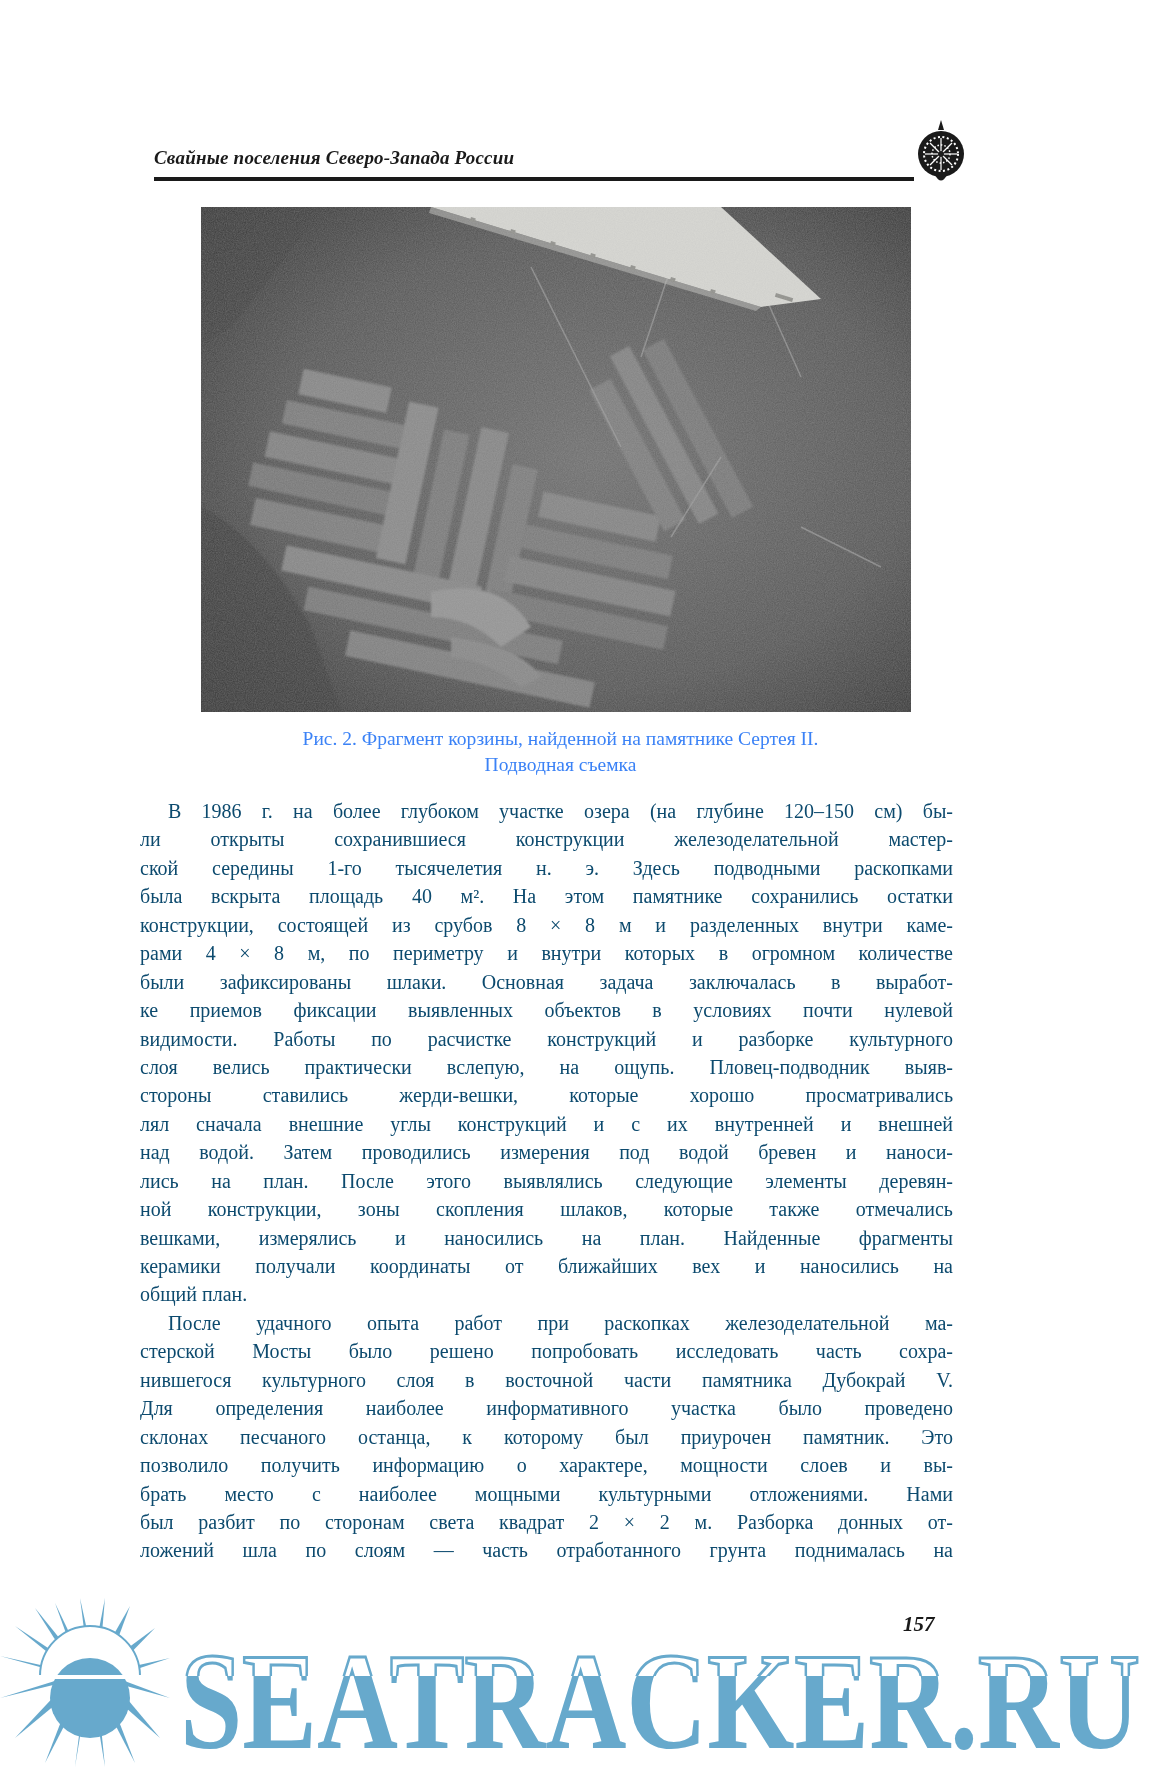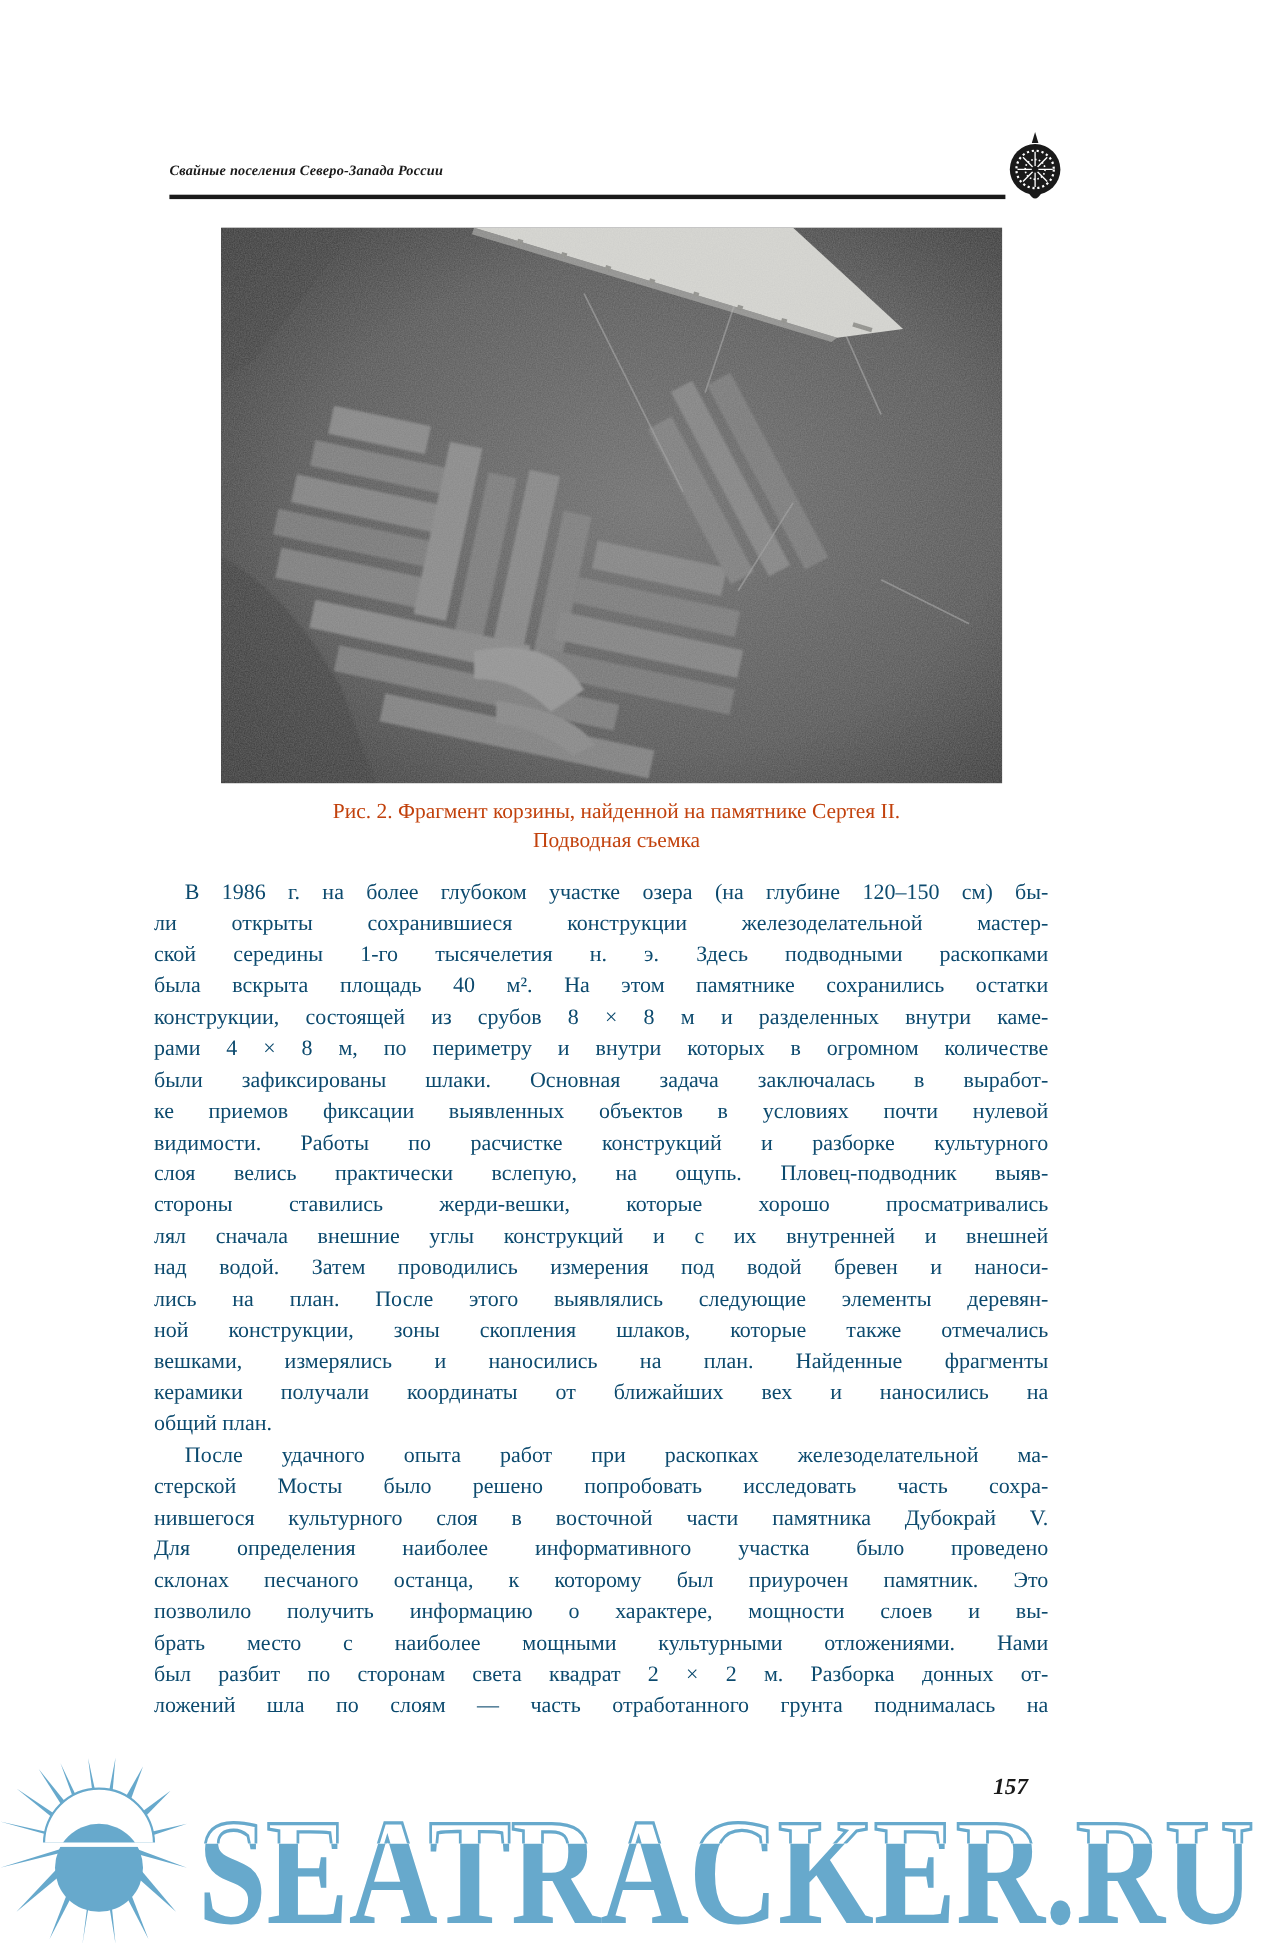--- a/index.html
+++ b/index.html
@@ -1,39 +1,39 @@
 <!DOCTYPE html>
 <html><head>
   <meta charset="utf-8">
   <style>
     html, body { margin: 0; padding: 0; background: #ffffff; }
     body { width: 1152px; height: 1767px; position: relative; overflow: hidden; font-family: "DejaVu Serif", serif; color: #1e1e1e; }
 
     .running-head {
       position: absolute; left: 154px; top: 147px;
       font-family: "Liberation Serif", serif; font-style: italic; font-weight: bold;
-      font-size: 13px; letter-spacing: 0.2px; color: #1a1a1a;
+      font-size: 19px; letter-spacing: 0.2px; color: #1a1a1a;
     }
     .head-rule {
       position: absolute; left: 154px; top: 177px; width: 760px; height: 4px; background: #1a1a1a;
     }
     .emblem {
       position: absolute; left: 915px; top: 118px; width: 52px; height: 70px;
     }
 
     .photo {
       position: absolute; left: 201px; top: 207px; width: 710px; height: 505px;
       overflow: hidden; background: #4a4a4a;
     }
     .photo svg { display: block; }
 
     .caption {
       position: absolute; left: 154px; width: 813px; top: 726px;
       font-family: "Liberation Serif", serif; font-size: 19.5px; line-height: 26px;
-      text-align: center; color: #c2410c;
+      text-align: center; color: #3b82f6;
     }
 
     .body-text {
       position: absolute; left: 140px; top: 797px; width: 813px;
       font-family: "Liberation Serif", serif; font-size: 20px; line-height: 28.45px;
       color: #0c4a6e;
     }
     .body-text .line {
       display: block; text-align: justify; text-align-last: justify; white-space: nowrap;
       height: 28.45px;

